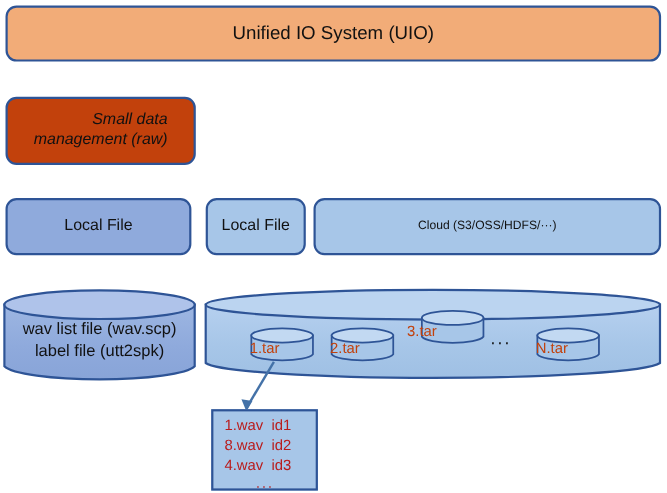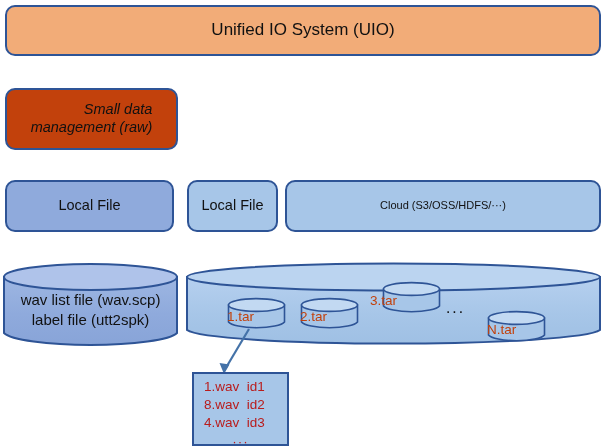--- a/index.html
+++ b/index.html
@@ -83,21 +83,21 @@
   .tar .tar-label {
     position: absolute;
     left: 0; right: 0; top: 12px;
     text-align: left;
     font-size: 13.5px;
     color: #c2410c;
   }
   .t1 { left: 227px; top: 297px; }
   .t2 { left: 300px; top: 297px; }
   .t3 { left: 370px; top: 281px; padding-left: 12px; }
-  .tn { left: 487px; top: 310px; text-decoration: underline; }
+  .tn { left: 487px; top: 297px; text-decoration: underline; }
 
   .dots-mid {
     position: absolute;
     left: 437px; top: 303px; width: 36px;
     text-align: center;
     font-size: 16px;
     color: #111111;
     letter-spacing: 1px;
   }
 

